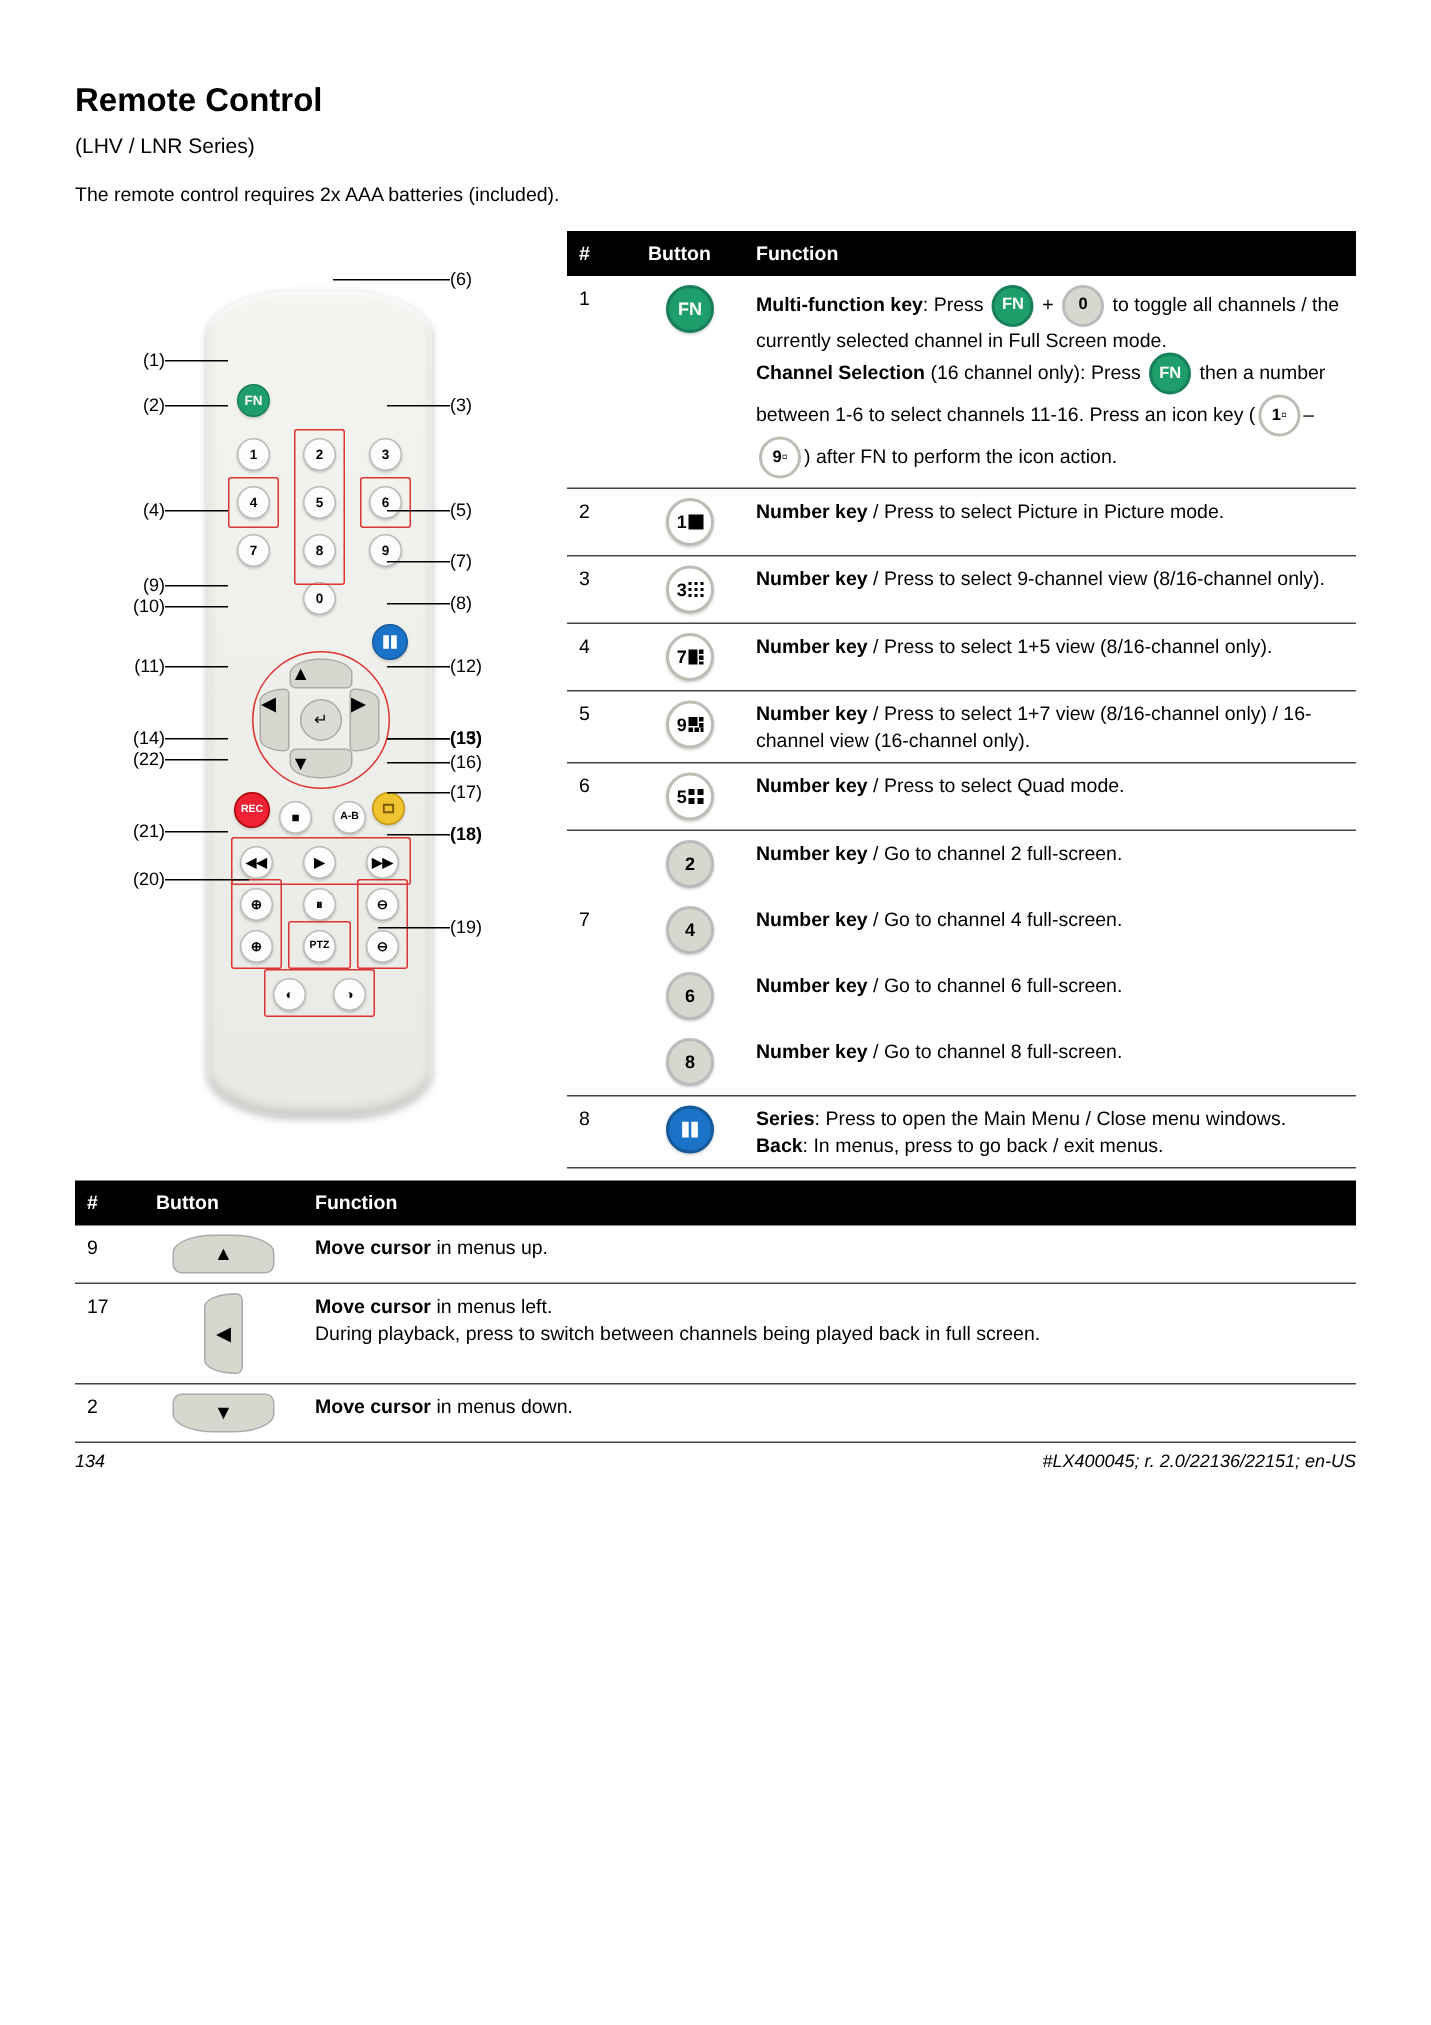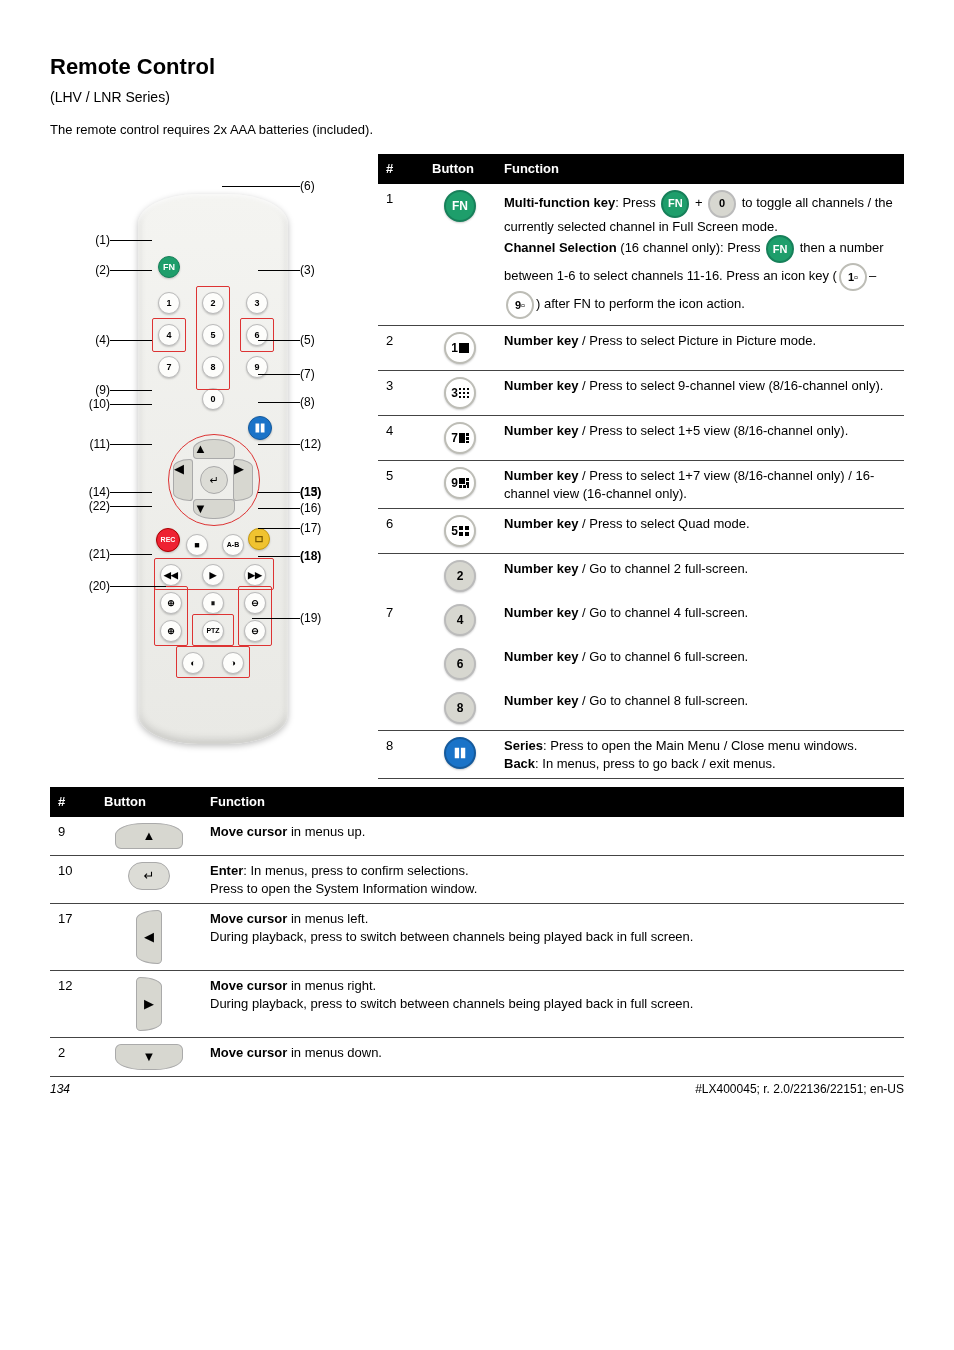--- a/index.html
+++ b/index.html
@@ -46,21 +46,21 @@
 .inline-icon.green{background:#1e9e6b;color:#fff;border-color:#17805a}
 .inline-icon.flat{background:#d7d7d0;border-color:#bbb}
 .pad-btn{display:inline-block;background:#d7d7d0;border:1px solid #aaa;display:inline-flex;align-items:center;justify-content:center}
 .pad-up{width:66px;height:24px;border-radius:28px 28px 6px 6px/12px 12px 6px 6px}
 .pad-down{width:66px;height:24px;border-radius:6px 6px 28px 28px/6px 6px 12px 12px}
 .pad-left{width:24px;height:52px;border-radius:28px 6px 6px 28px/12px 6px 6px 12px}
 .pad-right{width:24px;height:52px;border-radius:6px 28px 28px 6px/6px 12px 12px 6px}
 .pad-enter{width:40px;height:26px;border-radius:14px;background:#dcdcd6;border:1px solid #aaa;display:inline-flex;align-items:center;justify-content:center}
 .footer{position:absolute;bottom:20px;left:50px;right:50px;font-size:12px;display:flex;justify-content:space-between}
 .footer .pg{font-style:italic}
-.footer .doc{}
+.footer .doc{font-style:italic}
 .grid-glyph{display:inline-block;width:10px;height:10px;position:relative;margin-left:1px;vertical-align:middle}
 .grid-glyph span{position:absolute;background:#000}
 </style>
 </head>
 <body>
 
 <div class="page">
   <h1>Remote Control</h1>
   <div class="subtitle">(LHV / LNR Series)</div>
   <div class="intro">The remote control requires 2x AAA batteries (included).</div>
@@ -270,33 +270,23 @@
         <th>Function</th>
       </tr>
     </thead>
     <tbody id="tbl2-body">
         <tr>
           <td class="col-num">9</td>
           <td class="col-btn2"><span class="pad-btn pad-up">▲</span></td>
           <td><b>Move cursor</b> in menus up.</td>
         </tr>
         <tr>
-          <td class="col-num">10</td>
-          <td class="col-btn2"><span class="pad-enter">↵</span></td>
-          <td><b>Enter</b>: In menus, press to confirm selections.<br>Press to open the System Information window.</td>
-        </tr>
-        <tr>
           <td class="col-num">17</td>
           <td class="col-btn2"><span class="pad-btn pad-left">◀</span></td>
           <td><b>Move cursor</b> in menus left.<br>During playback, press to switch between channels being played back in full screen.</td>
-        </tr>
-        <tr>
-          <td class="col-num">12</td>
-          <td class="col-btn2"><span class="pad-btn pad-right">▶</span></td>
-          <td><b>Move cursor</b> in menus right.<br>During playback, press to switch between channels being played back in full screen.</td>
         </tr>
         <tr>
           <td class="col-num">2</td>
           <td class="col-btn2"><span class="pad-btn pad-down">▼</span></td>
           <td><b>Move cursor</b> in menus down.</td>
         </tr>
       </tbody>
   </table>
 
   <div class="footer">

